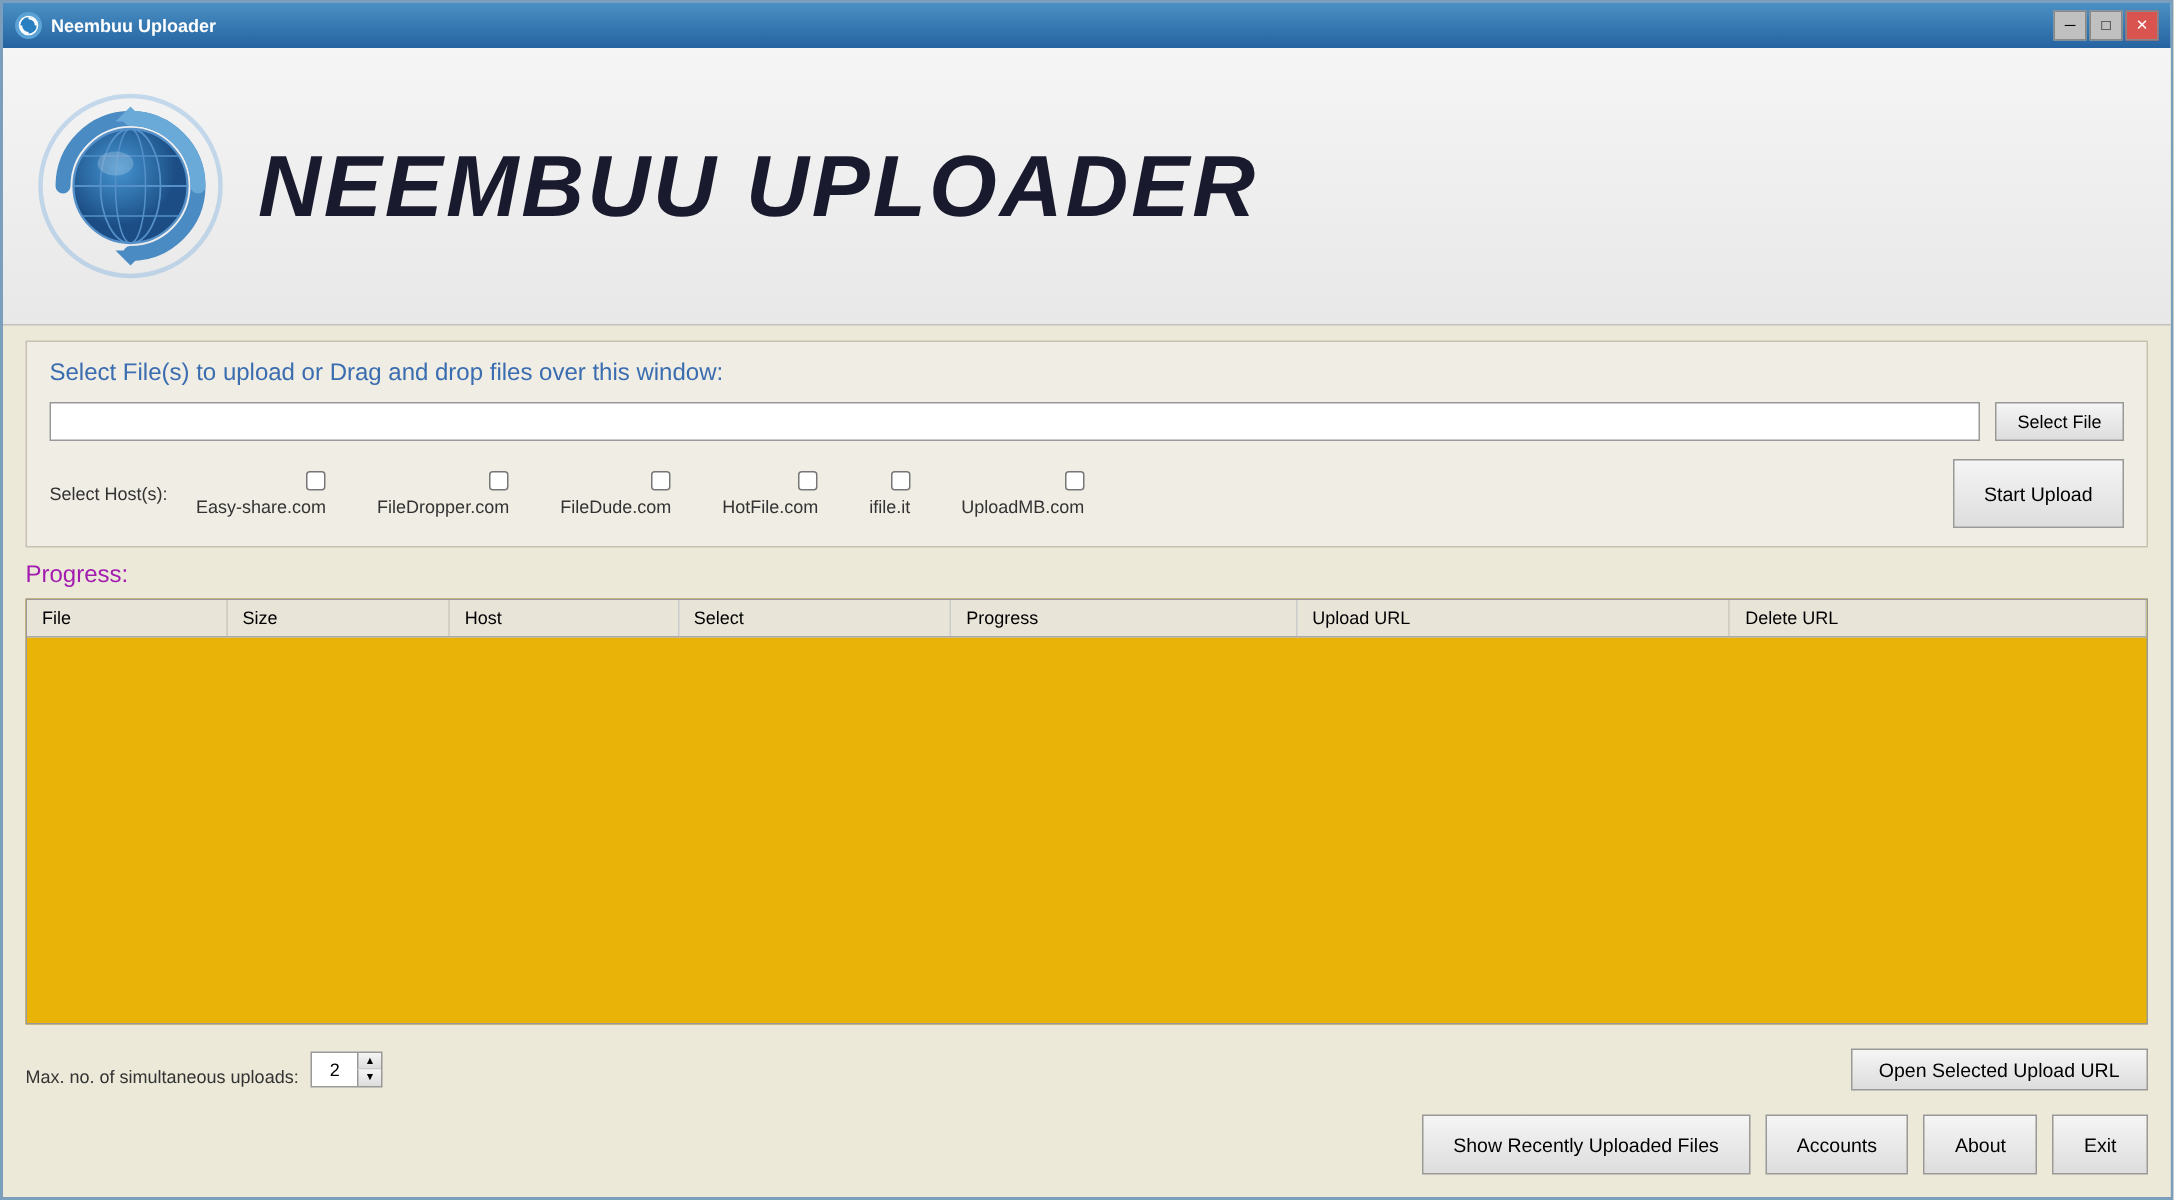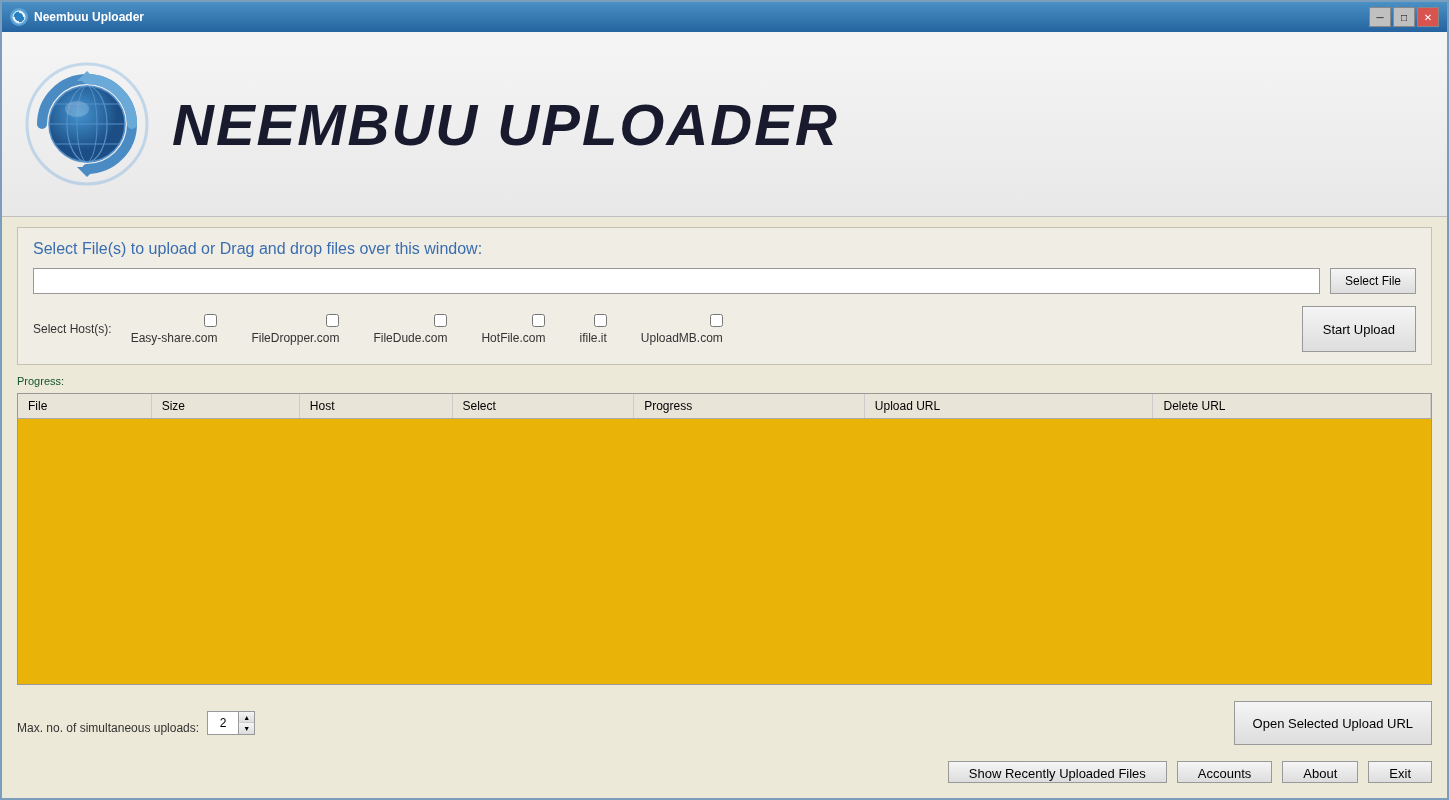--- a/index.html
+++ b/index.html
@@ -188,22 +188,22 @@
 
     
     .progress-section {
       margin: 0 15px;
       flex: 1;
       display: flex;
       flex-direction: column;
     }
 
     .progress-label {
-      color: #14532d;
-      font-size: 11px;
+      color: #a21caf;
+      font-size: 16px;
       margin-bottom: 6px;
     }
 
     .progress-table-container {
       flex: 1;
       border: 1px solid #999;
       background: #eab308;
       overflow: auto;
     }
 
@@ -287,21 +287,21 @@
     .footer {
       display: flex;
       justify-content: flex-end;
       align-items: center;
       padding: 8px 15px 15px 15px;
       gap: 10px;
       flex-shrink: 0;
     }
 
     .footer .btn {
-      height: 22px;
+      height: 40px;
       padding: 4px 20px;
       font-size: 13px;
     }
 
   </style>
 </head>
 <body>
 
 <div class="window">
 
@@ -422,21 +422,21 @@
       <div class="simultaneous-row">
         <span>Max. no. of simultaneous uploads:</span>
         <div class="spinner-container">
           <input class="spinner-input" type="text" value="2" style="">
           <div class="spinner-buttons">
             <button class="spinner-btn">▲</button>
             <button class="spinner-btn">▼</button>
           </div>
         </div>
       </div>
-      <button class="btn open-url-btn" style="height:44px; padding: 4px 18px; font-size:13px;text-align:center;">Open Selected Upload URL</button>
+      <button class="btn open-url-btn" style="height:28px; padding: 4px 18px; font-size:13px;text-align:center;">Open Selected Upload URL</button>
     </div>
 
     <div class="footer">
       <button class="btn">Show Recently Uploaded Files</button>
       <button class="btn">Accounts</button>
       <button class="btn">About</button>
       <button class="btn">Exit</button>
     </div>
 
   </div>

